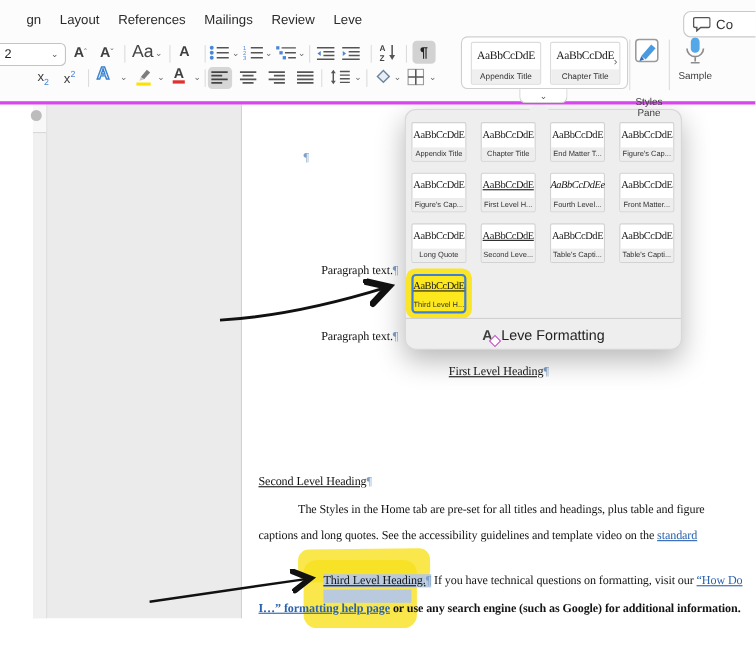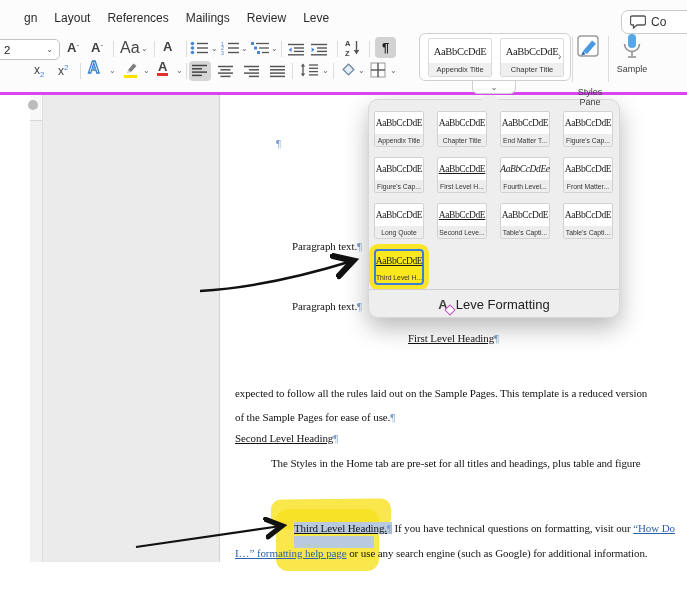--- a/index.html
+++ b/index.html
@@ -319,26 +319,25 @@
 
   <div class="blob" style="left:271px;top:499px;width:120px;height:30px;border-radius:10px;transform:rotate(-0.6deg);"></div>
   <div class="blob" style="left:276px;top:509px;width:103px;height:62px;border-radius:12px;"></div>
   <div id="sel-cont"></div>
 
   <div id="page-layer">
       <div class="docline" style="left: 276px; top: 136px;"><span class="seg mark">¶</span></div>
       <div class="docline" style="left: 292px; top: 239px;"><span class="seg">Paragraph text.</span><span class="seg mark">¶</span></div>
       <div class="docline" style="left: 292px; top: 299px;"><span class="seg">Paragraph text.</span><span class="seg mark">¶</span></div>
       <div class="docline" style="left: 235px; top: 331px; width: 437px; text-align: center;"><span class="seg u">First Level Heading</span><span class="seg mark">¶</span></div>
-      <div class="docline" style="left: 235px; top: 386px;"><span class="seg">expected to follow all the rules laid out on the Sample Pages. This template is a reduced version</span></div>
-      <div class="docline" style="left: 235px; top: 410px;"><span class="seg">of the Sample Pages for ease of use.</span><span class="seg mark">¶</span></div>
       <div class="docline" style="left: 235px; top: 431px;"><span class="seg u">Second Level Heading</span><span class="seg mark">¶</span></div>
       <div class="docline" style="left: 271px; top: 456px;"><span class="seg">The Styles in the Home tab are pre-set for all titles and headings, plus table and figure</span></div>
+      <div class="docline" style="left: 235px; top: 480px;"><span class="seg">captions and long quotes. See the accessibility guidelines and template video on the </span><span class="seg u link">standard</span></div>
       <div class="docline" style="left: 294px; top: 521px;"><span class="seg u sel">Third Level Heading.</span><span class="seg sel mark">¶</span><span class="seg"> If you have technical questions on formatting, visit our </span><span class="seg u link">“How Do</span></div>
-      <div class="docline" style="left: 235px; top: 546px;"><span class="seg u link">I…” formatting help page</span><span class="seg"> or use any search engine (such as Google) for additional information.</span></div>
+      <div class="docline" style="left: 235px; top: 546px; font-weight: bold;"><span class="seg u link">I…” formatting help page</span><span class="seg"> or use any search engine (such as Google) for additional information.</span></div>
     </div>
 
   <div id="notch"></div>
   <div id="dropdown">
     <div id="dd-grid">
         <div class="sc">
           <div class="p">AaBbCcDdE</div>
           <div class="l">Appendix Title</div>
         </div>
         <div class="sc">

